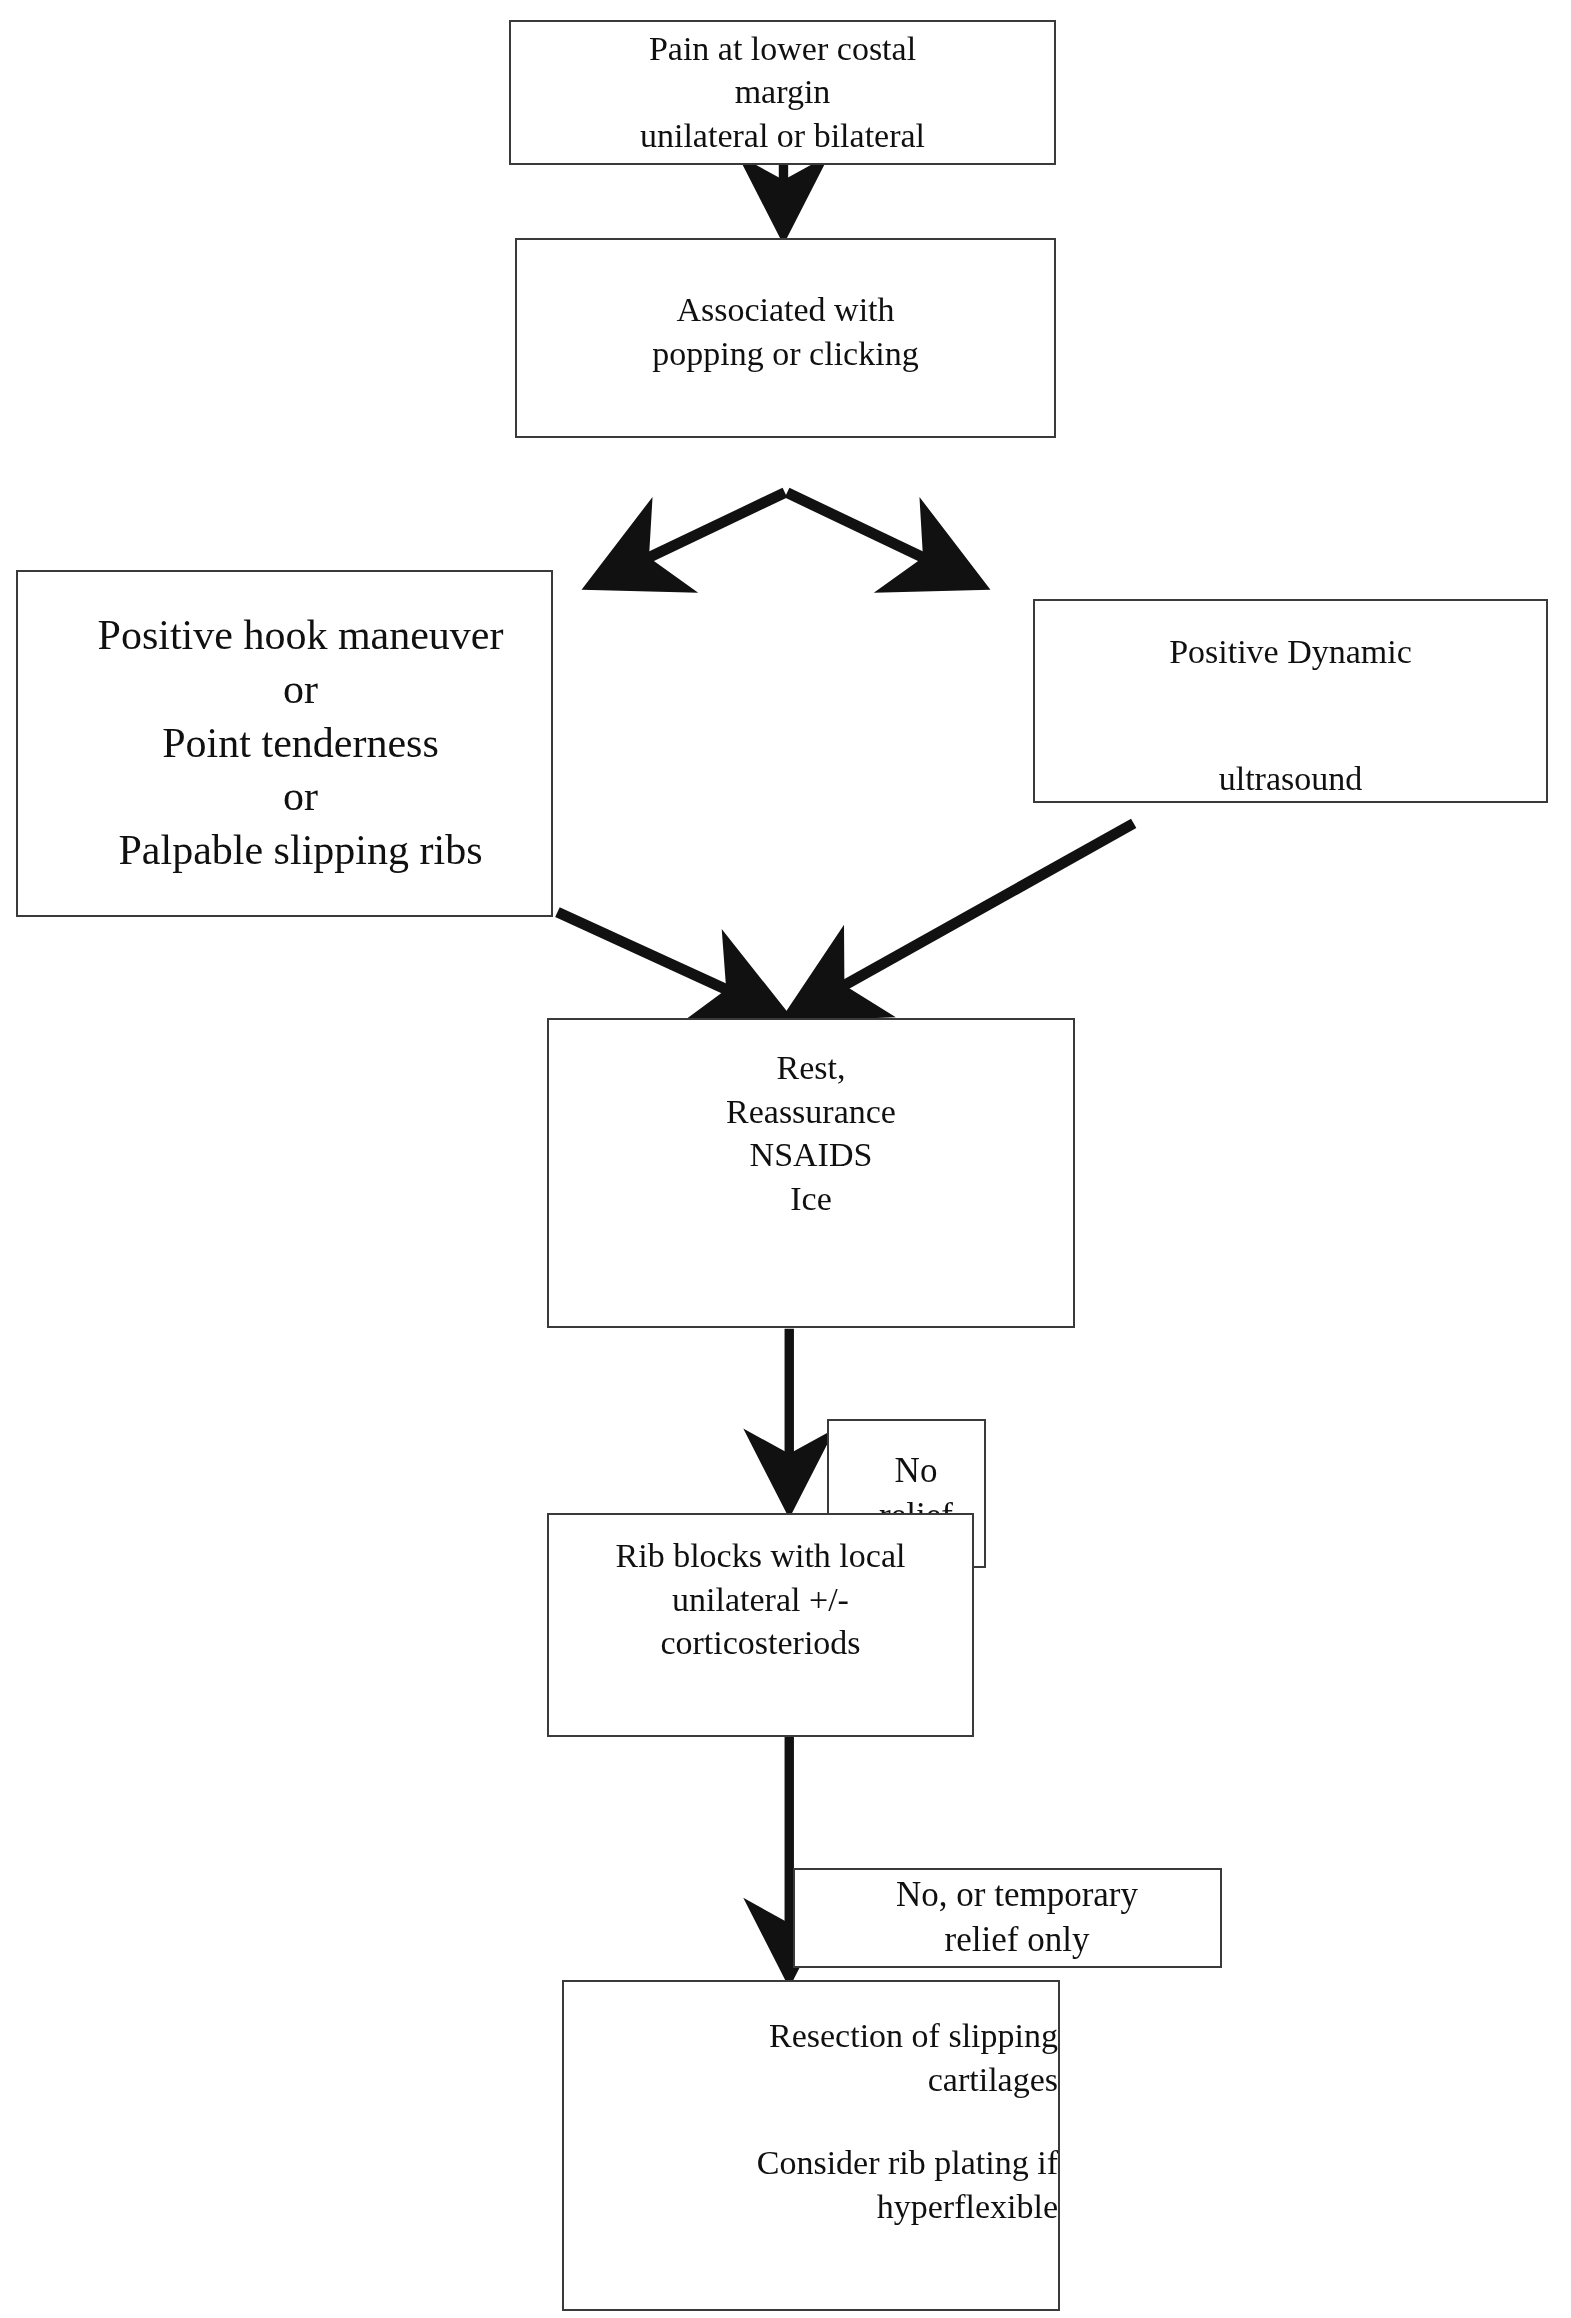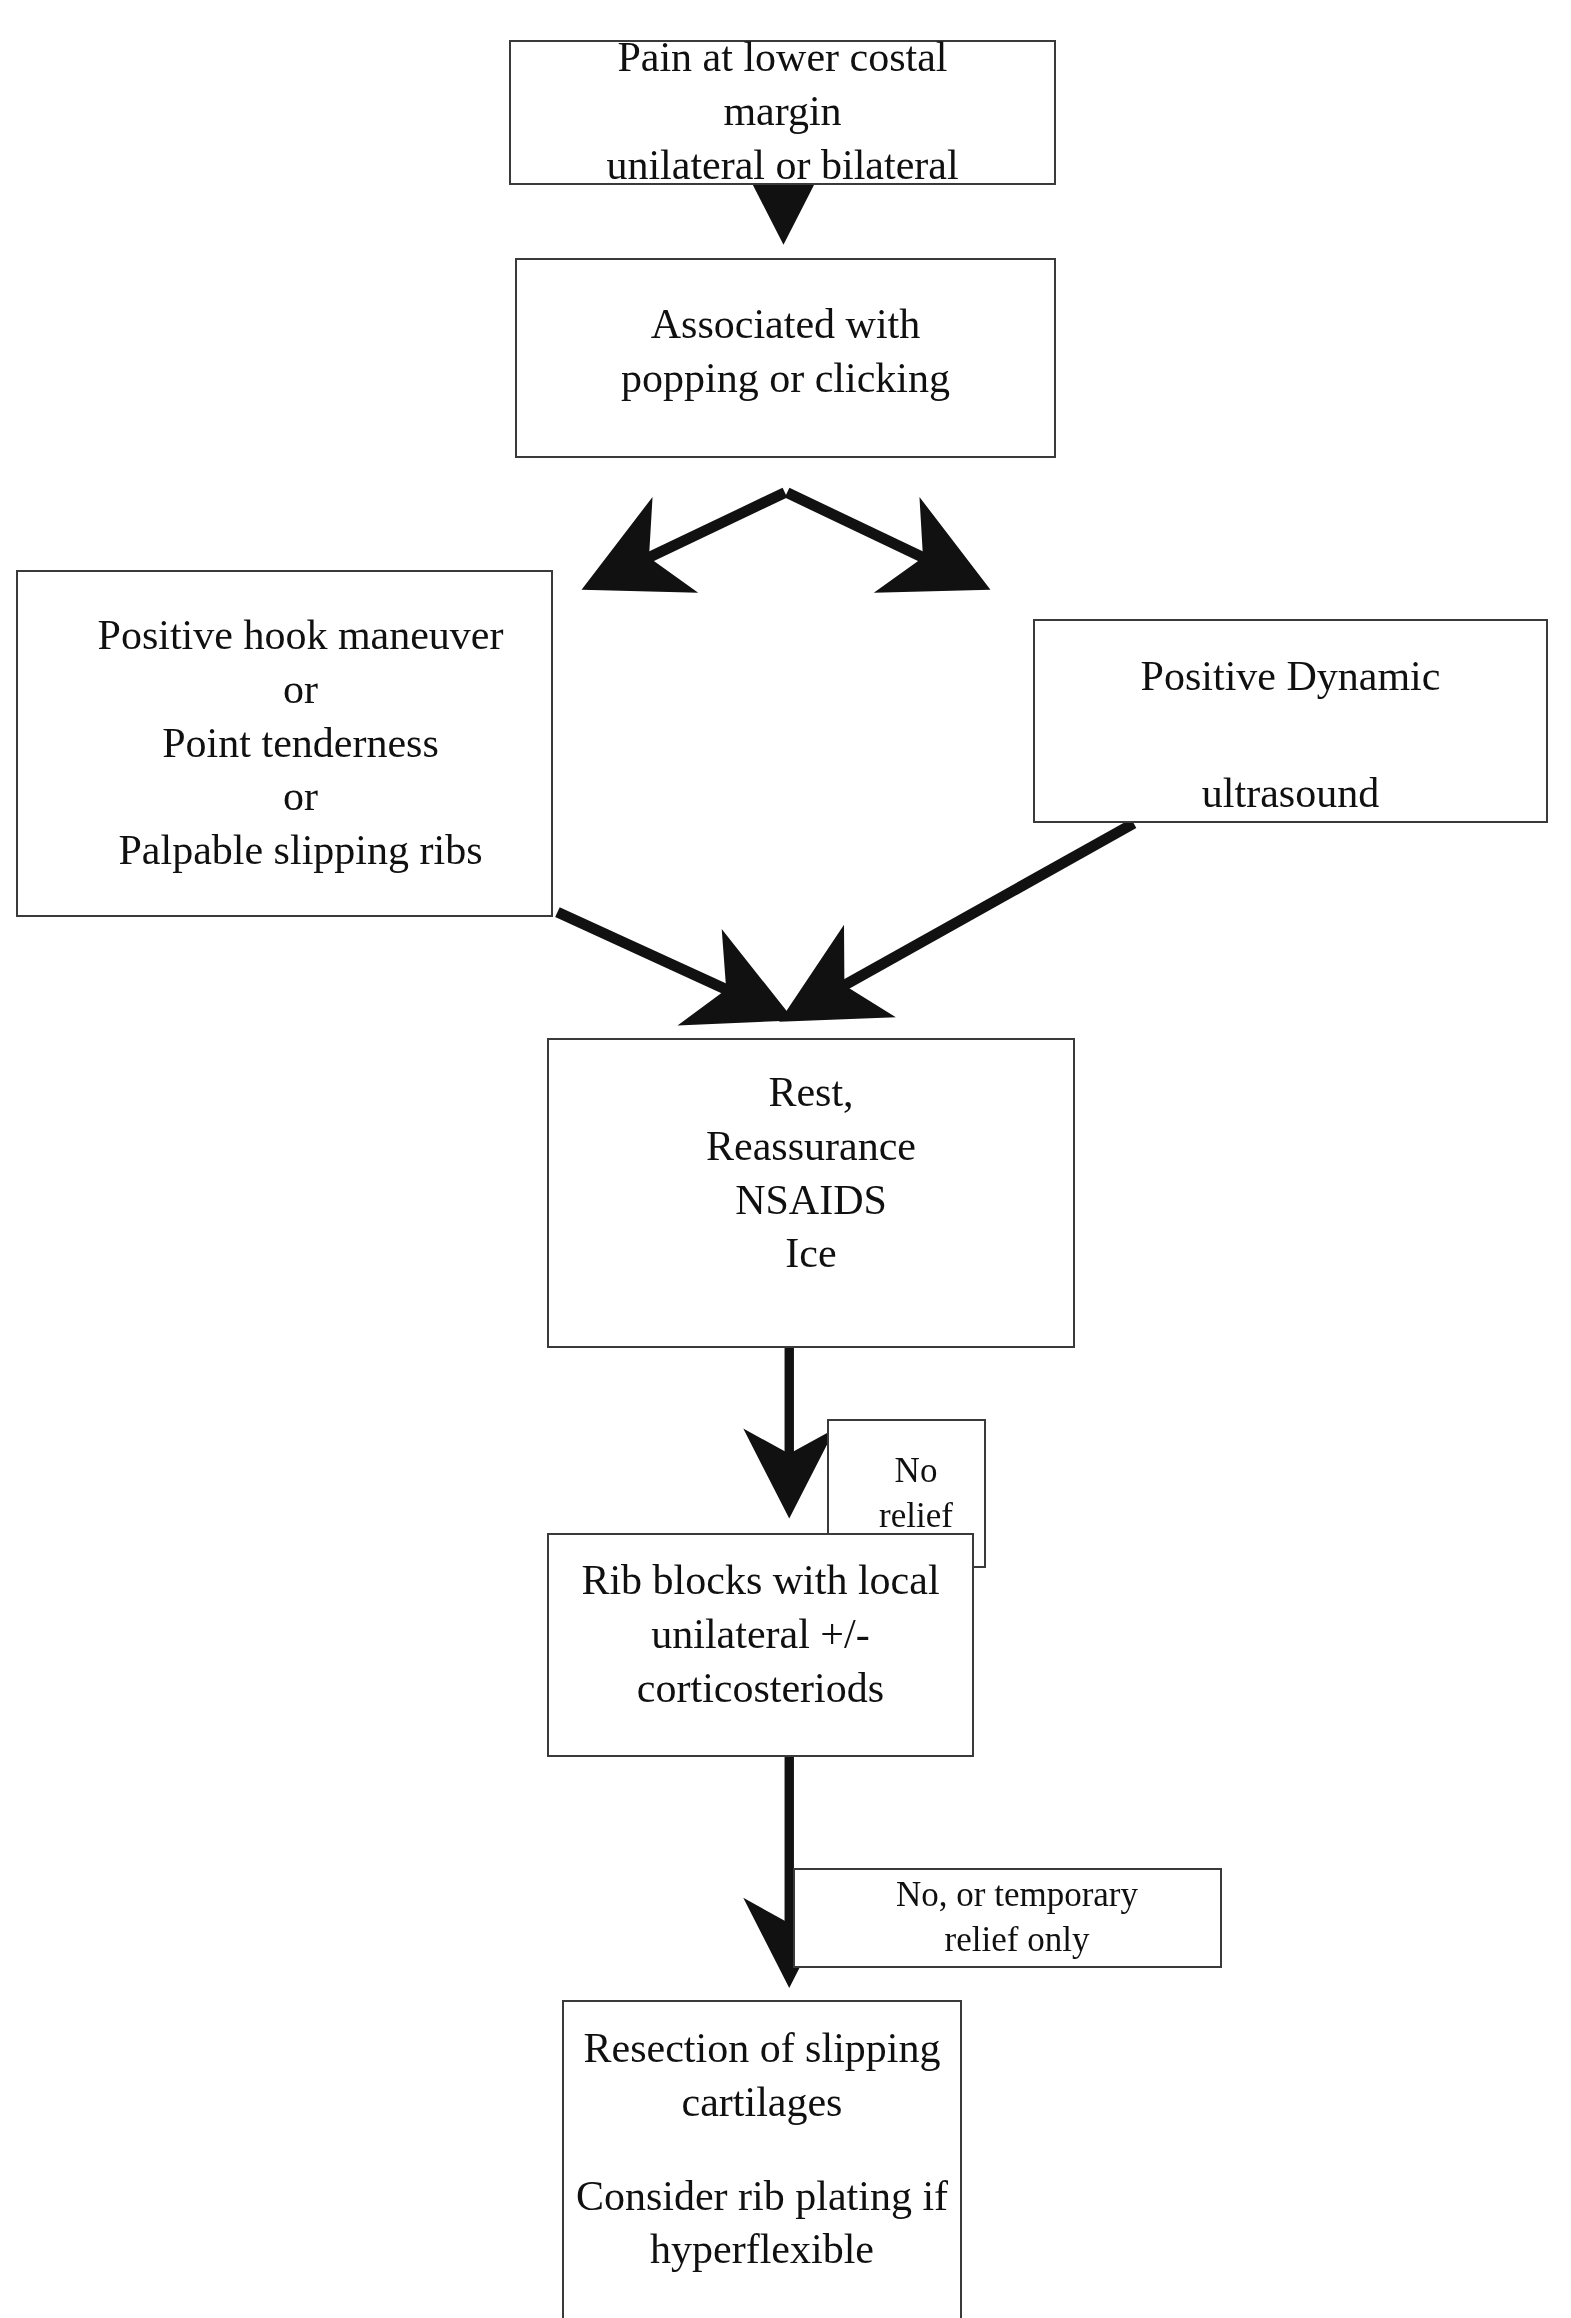--- a/index.html
+++ b/index.html
@@ -31,40 +31,40 @@
     color: #101010;
     display: flex;
     flex-direction: column;
     align-items: center;
     justify-content: center;
     text-align: center;
     line-height: 1.28;
     z-index: 3;
   }
   .node .line { display: block; white-space: pre; }
-  .node.process { font-size: 42px; margin-top: 20px; }
+  .node.process { font-size: 34px; }
   .node.big     { font-size: 42px; padding-left: 32px; }
   .node.label   { font-size: 35px; border-width: 2.9px; align-items: center;
                   justify-content: center; text-align: left; padding-left: 19px; }
   .node.label .line { text-align: left; }
 
   
   #node-pain          { left: 509px;  top: 19.5px;   width: 547px;  height: 145px; }
   #node-associated    { left: 515px;  top: 238px;  width: 541px;  height: 200px; padding-bottom: 13px; }
   #node-exam          { left: 16px;   top: 570px;  width: 537px;  height: 347px; }
   #node-ultrasound    { left: 1033px; top: 599px;  width: 515px;  height: 204px;
                         justify-content: space-between; padding-top: 29px; }
   #node-conservative  { left: 547px;  top: 1018px; width: 528px;  height: 310px;
                         justify-content: flex-start; padding-top: 26px; }
   #node-no-relief     { left: 827px; top: 1419px; width: 159px;  height: 149px; }
   #node-ribblocks     { left: 547px;  top: 1513px; width: 427px;  height: 224px;
                         justify-content: flex-start; padding-top: 19px; }
   #node-temp-relief   { left: 793px; top: 1840px; width: 429px;  height: 100px; margin-top: 28px; }
-  #node-resection     { left: 562px;  top: 1980px; width: 400px;  height: 331px;
-                        justify-content: flex-start; padding-top: 20px; }
+  #node-resection     { left: 562px;  top: 1980px; width: 498px;  height: 331px;
+                        justify-content: flex-start; padding-top: 32px; align-items: flex-end; }
 
   .spacer-line { display: block; height: 40px; }
 </style>
 </head>
 <body>
 
 <div id="canvas">
 
   <svg id="arrow-layer" viewBox="0 0 2177 3211" width="1572" height="2319">
     <defs>

